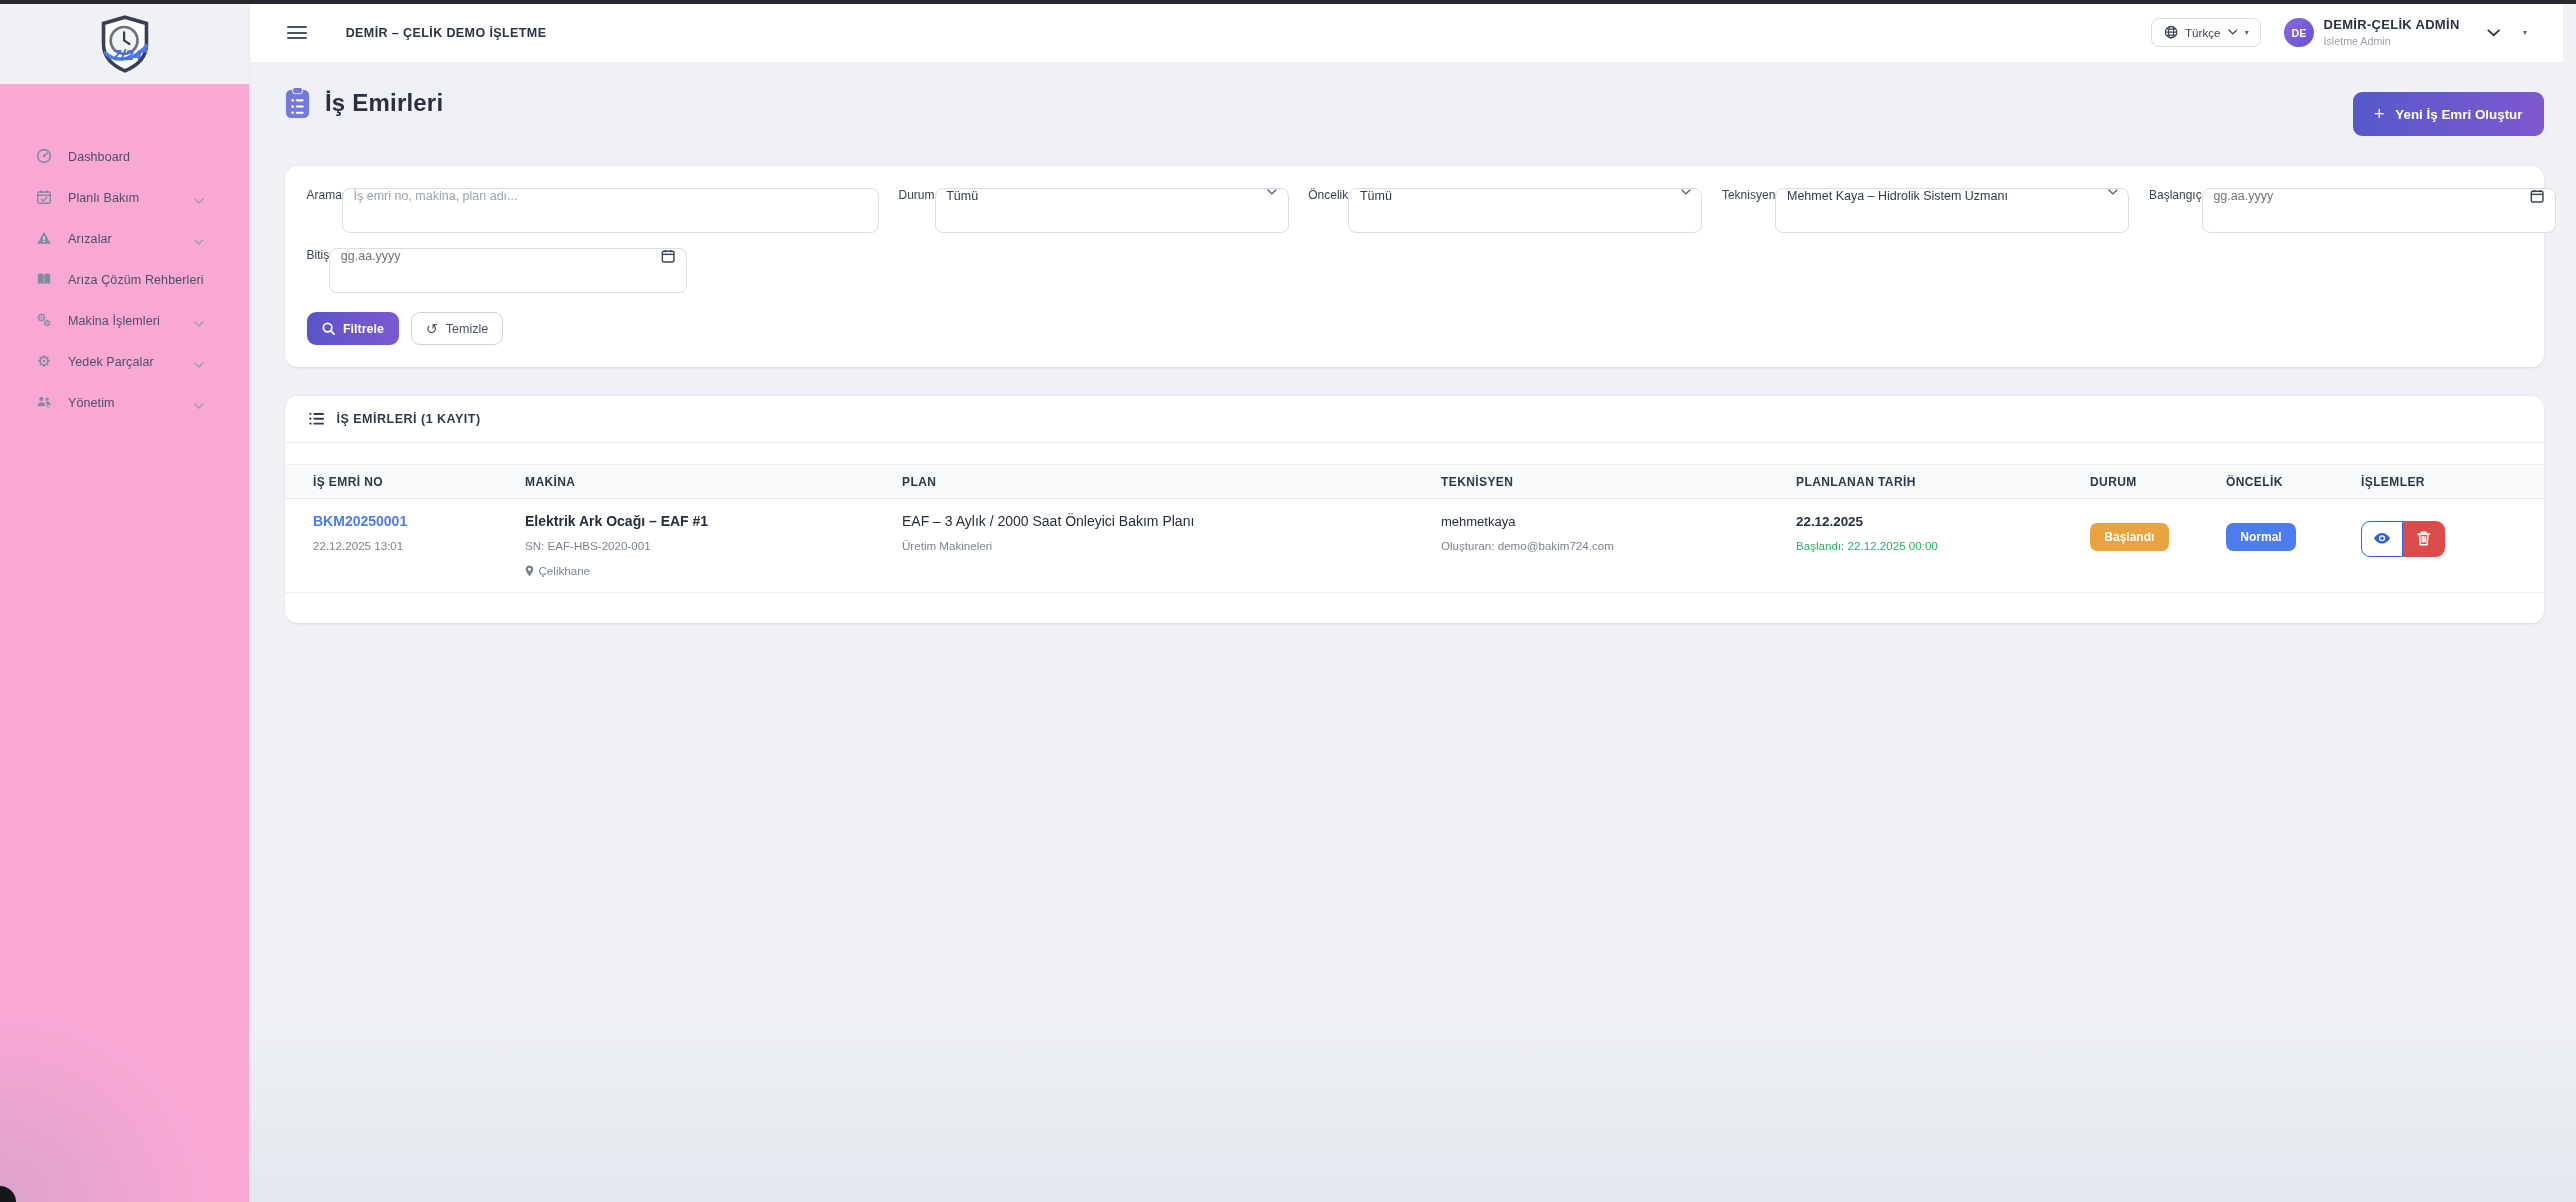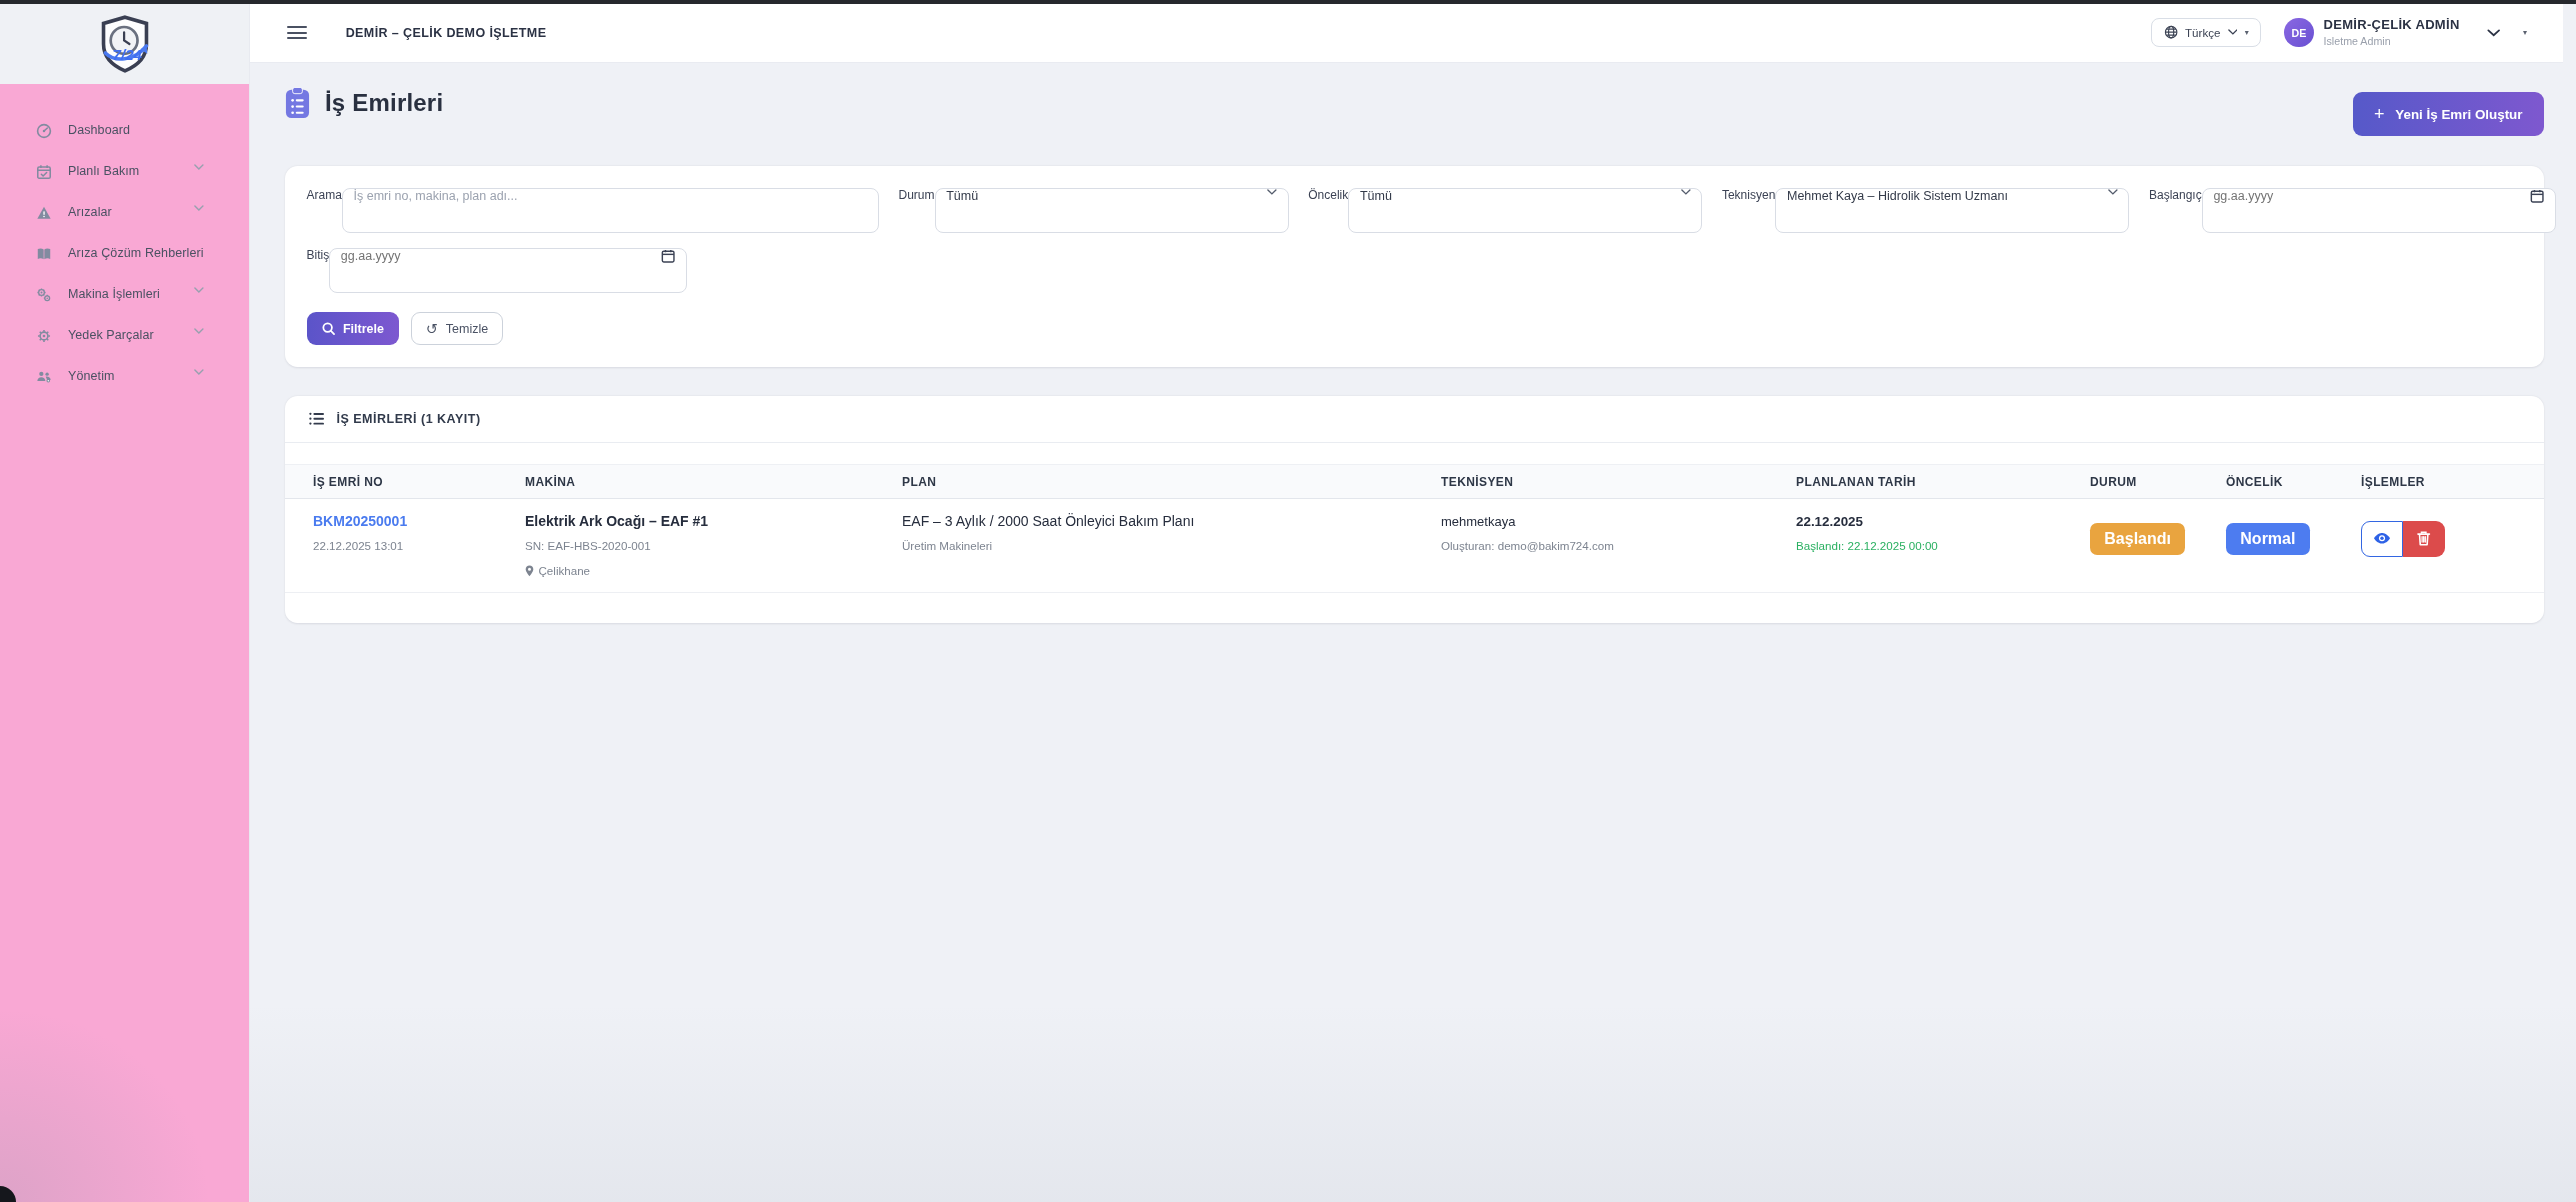--- a/index.html
+++ b/index.html
@@ -7,21 +7,21 @@
   body { font-family:"Liberation Sans","DejaVu Sans",sans-serif; background:#eff1f6; color:#2b3244; }
   .page { position:relative; width:2576px; height:1202px; }
 
   
   .top-strip { position:absolute; left:0; top:0; width:100%; height:3.6px; background:#26282d; z-index:50; }
 
   
   .sidebar { position:absolute; left:0; top:3.6px; bottom:0; width:250px; background:#f9a8d4; border-right:0.9px solid #e8eaf0; z-index:10; }
   .logo-box { height:80px; background:#eff1f5; display:flex; align-items:center; justify-content:center; }
   .nav { padding-top:39px; }
-  .nav-item { display:flex; align-items:flex-start; height:41px; padding:0 45px 0 36px; cursor:pointer; color:#4a5162; }
+  .nav-item { display:flex; align-items:flex-end; height:41px; padding:0 45px 0 36px; cursor:pointer; color:#4a5162; }
   .nav-item .nico { width:16px; height:16px; margin-right:16px; color:#828ba0; flex:none; display:flex; align-items:center; justify-content:center; }
   .nav-item .nlabel { font-size:12.5px; letter-spacing:0.1px; white-space:nowrap; }
   .nav-item .nchev { margin-left:auto; color:#98a0af; display:flex; }
   .sidebar-grad { position:absolute; left:0; bottom:0; width:100%; height:268px;
     background:radial-gradient(140% 120% at 0% 100%, rgba(140,148,164,.26), rgba(140,148,164,0) 60%); pointer-events:none; }
   .corner-dot { position:absolute; left:-16px; bottom:-16px; width:32px; height:32px; border-radius:50%; background:#15171c; }
 
   
   .header { position:absolute; left:250px; top:3.6px; right:13px; height:59px; background:#fff; border-bottom:0.9px solid #e9ebf1;
     display:flex; align-items:center; z-index:9; }
@@ -90,21 +90,21 @@
   table { width:100%; border-collapse:collapse; table-layout:fixed; }
   thead th { height:34px; background:#f9fafc; border-top:0.9px solid #eef0f4; border-bottom:0.9px solid #e3e6ec;
     font-size:12px; font-weight:800; letter-spacing:0.4px; color:#2e3747; text-align:left; padding:0; vertical-align:middle; }
   th:first-child, td:first-child { padding-left:28px; }
   tbody td { border-bottom:0.9px solid #edeff3; vertical-align:top; padding-top:13.4px; padding-bottom:14.3px; height:82px; }
   .cell-main { font-size:14px; color:#262d3d; line-height:17px; }
   .cell-main.bold { font-weight:700; }
   .cell-link { font-size:14px; font-weight:700; color:#4a7bef; cursor:pointer; line-height:17px; }
   .cell-sub { font-size:11.6px; color:#7d8490; margin-top:9.8px; line-height:14.3px; display:flex; align-items:center; gap:4.5px; }
   .cell-sub.green { color:#2ab061; }
-  .badge { display:inline-block; margin-top:10.7px; padding:7.2px 14.3px 8px; border-radius:7.2px; color:#fff; font-size:16px; font-weight:600; line-height:1; }
+  .badge { display:inline-block; margin-top:10.7px; padding:7.2px 14.3px 8px; border-radius:7.2px; color:#fff; font-size:12px; font-weight:600; line-height:1; }
   .badge.orange { background:#e9a43f; }
   .badge.blue { background:#4d7cf0; }
   .action-group { display:flex; margin-top:8px; }
   .act-btn { height:36px; display:flex; align-items:center; justify-content:center; cursor:pointer; }
   .act-view { width:42px; background:#fff; border:1.8px solid #3366e2; border-radius:9px 0 0 9px; color:#2e62e6; }
   .act-delete { width:42px; background:#dc4b4b; border:none; border-radius:0 9px 9px 0; color:#fff; }
 
   svg { display:block; }
 </style>
 </head>

